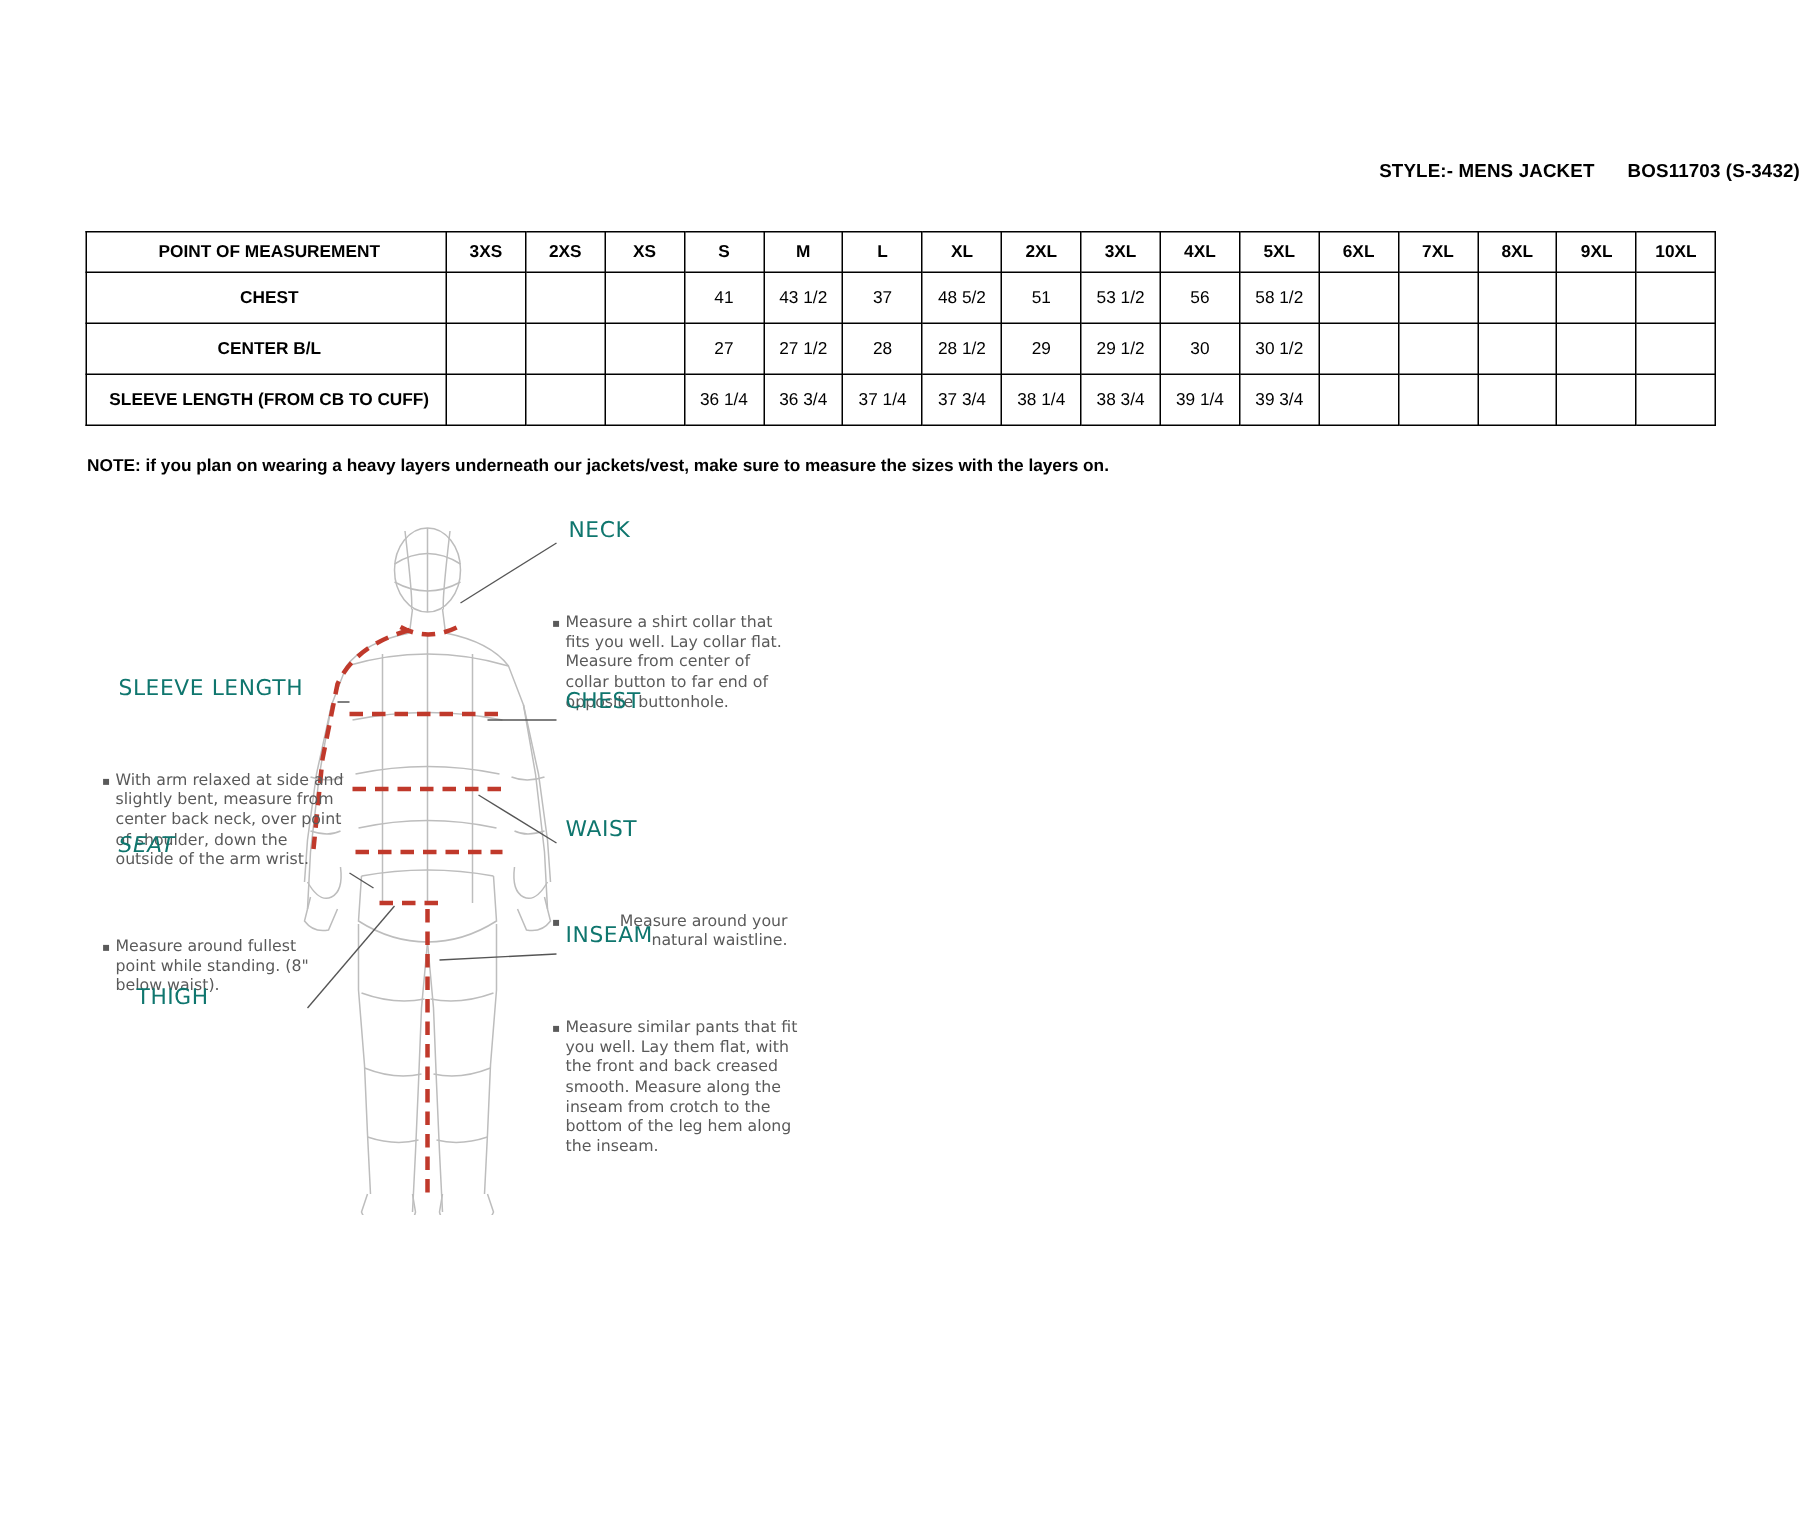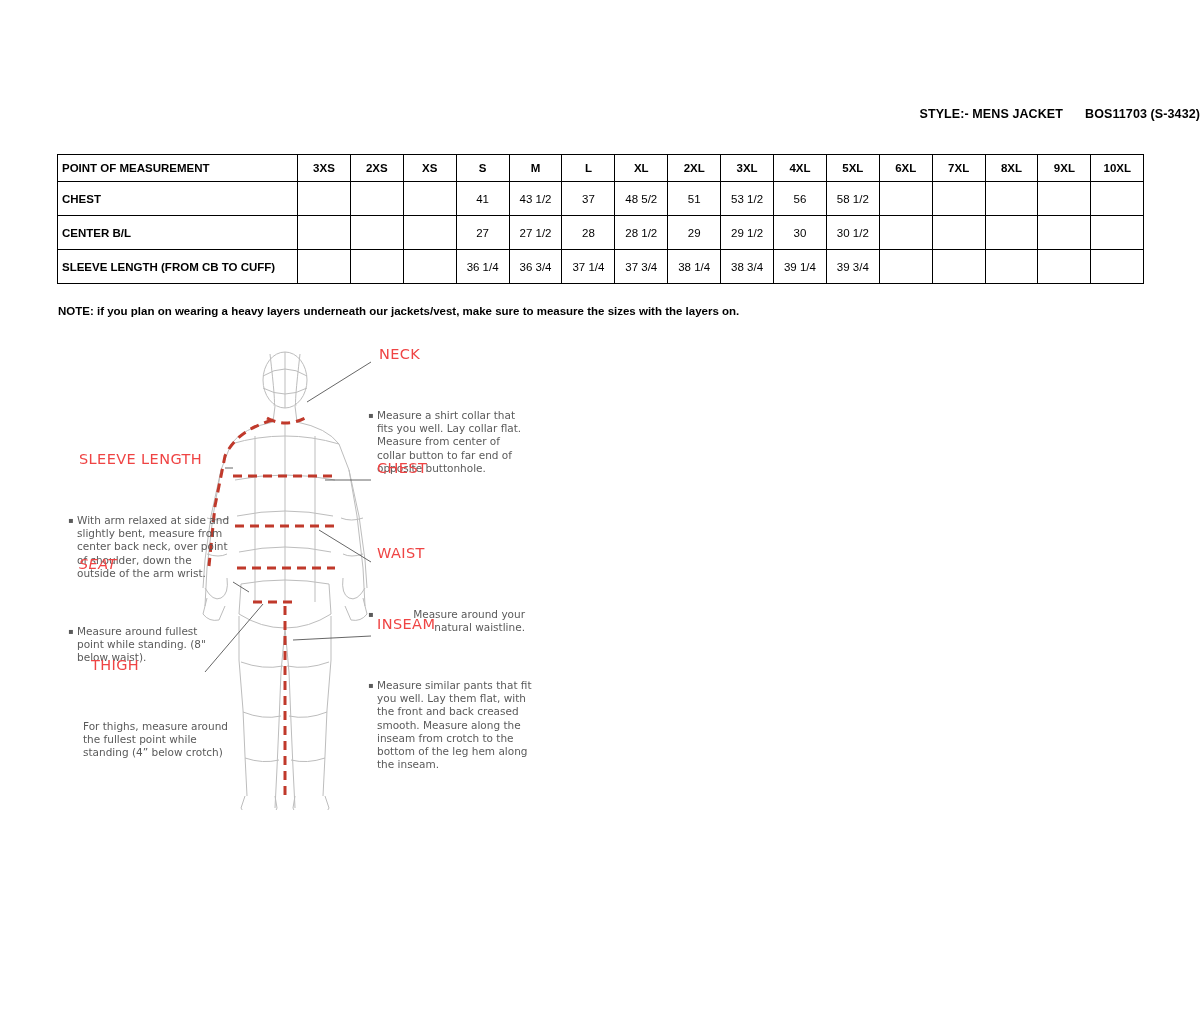--- a/index.html
+++ b/index.html
@@ -45,21 +45,21 @@
   }
   table.size-table td {
     border: 1px solid #000000;
     height: 33px;
     font-size: 11.5px;
     text-align: center;
     vertical-align: middle;
     padding: 0;
   }
   table.size-table td.pom {
-    text-align: left;
+    text-align: center;
     padding-left: 4px;
     font-weight: bold;
     font-size: 11.5px;
   }
   table.size-table thead td {
     font-weight: bold;
     height: 26px;
   }
 
   
@@ -77,21 +77,21 @@
     left: 57px;
     top: 340px;
     width: 620px;
     height: 470px;
   }
   .diagram svg { display: block; }
 
   .dtitle {
     position: absolute;
     font-size: 14.5px;
-    color: #ef4444;
+    color: #0f766e;
     letter-spacing: 0.4px;
     font-family: "DejaVu Sans", sans-serif;
   }
   .dbody {
     position: absolute;
     font-size: 10.5px;
     line-height: 13.2px;
     color: #5a5a5a;
     font-family: "DejaVu Sans", sans-serif;
     width: 150px;
@@ -318,14 +318,13 @@
   <div class="dtitle" id="inseam-title">INSEAM</div>
   <div class="dbody bullet" id="inseam-body">Measure similar pants that fit you well. Lay them flat, with the front and back creased smooth. Measure along the inseam from crotch to the bottom of the leg hem along the inseam.</div>
 
   <div class="dtitle" id="sleeve-title">SLEEVE LENGTH</div>
   <div class="dbody bullet" id="sleeve-body">With arm relaxed at side and slightly bent, measure from center back neck, over point of shoulder, down the outside of the arm wrist.</div>
 
   <div class="dtitle" id="seat-title">SEAT</div>
   <div class="dbody bullet" id="seat-body">Measure around fullest point while standing. (8" below waist).</div>
 
   <div class="dtitle" id="thigh-title">THIGH</div>
-  <div class="dbody nobullet" id="thigh-body">For thighs, measure around the fullest point while standing (4” below crotch)</div>
 </div>
 
 </body></html>

